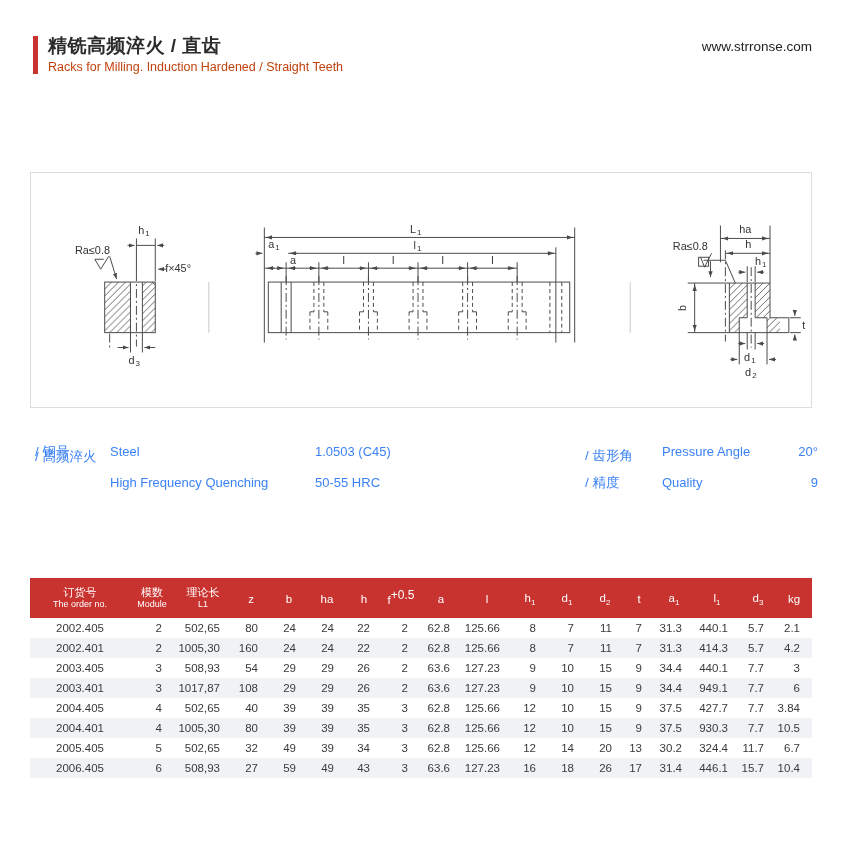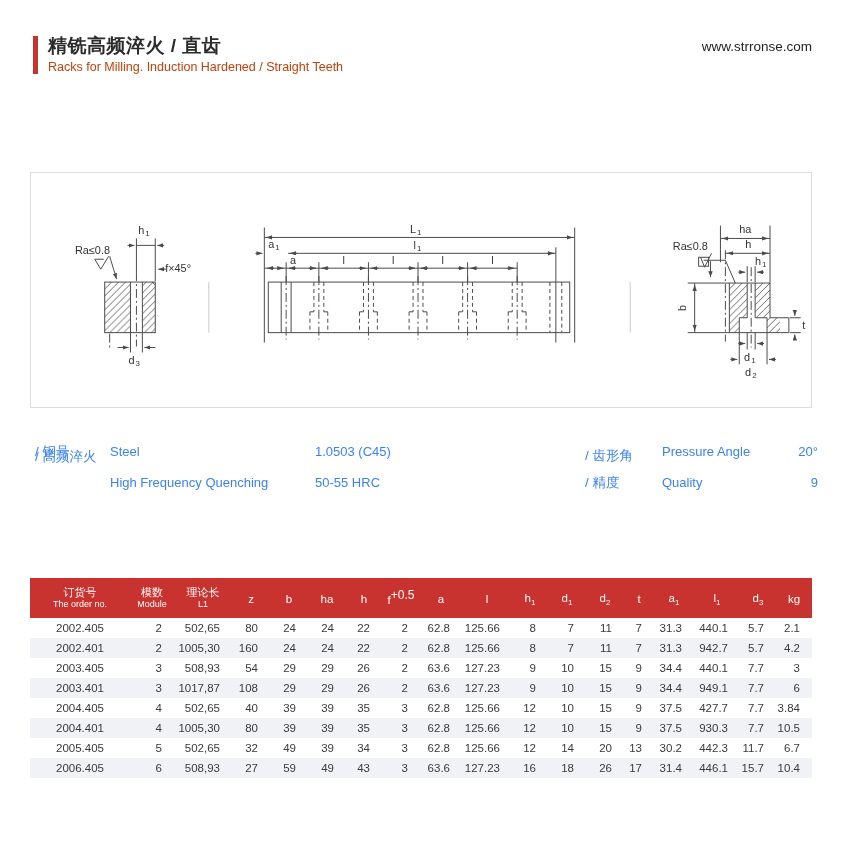--- a/index.html
+++ b/index.html
@@ -339,21 +339,21 @@
           <td>24</td>
           <td>22</td>
           <td>2</td>
           <td>62.8</td>
           <td>125.66</td>
           <td>8</td>
           <td>7</td>
           <td>11</td>
           <td>7</td>
           <td>31.3</td>
-          <td>942.7</td>
+          <td>414.3</td>
           <td>5.7</td>
           <td>4.2</td>
         </tr>
         <tr>
           <td>2003.405</td>
           <td>3</td>
           <td>508,93</td>
           <td>54</td>
           <td>29</td>
           <td>29</td>
@@ -439,21 +439,21 @@
           <td>39</td>
           <td>34</td>
           <td>3</td>
           <td>62.8</td>
           <td>125.66</td>
           <td>12</td>
           <td>14</td>
           <td>20</td>
           <td>13</td>
           <td>30.2</td>
-          <td>442.3</td>
+          <td>324.4</td>
           <td>11.7</td>
           <td>6.7</td>
         </tr>
         <tr>
           <td>2006.405</td>
           <td>6</td>
           <td>508,93</td>
           <td>27</td>
           <td>59</td>
           <td>49</td>

